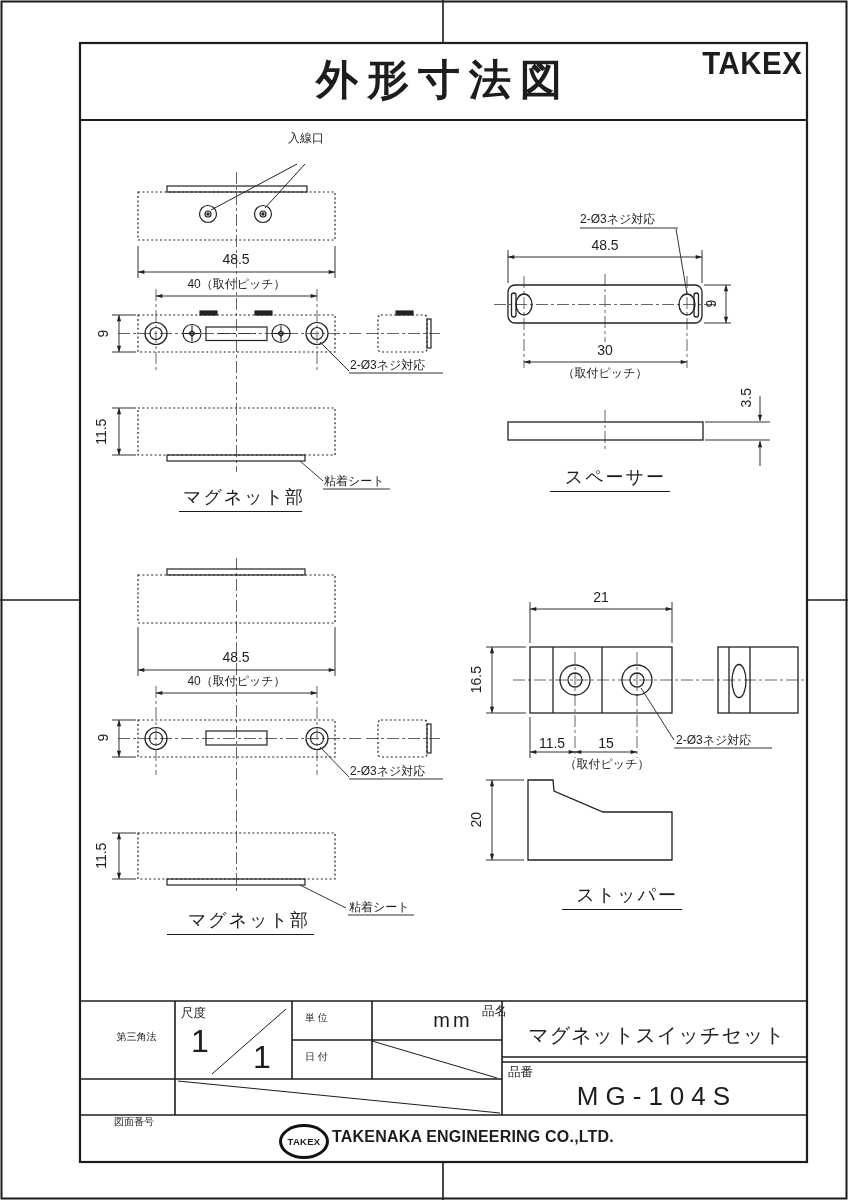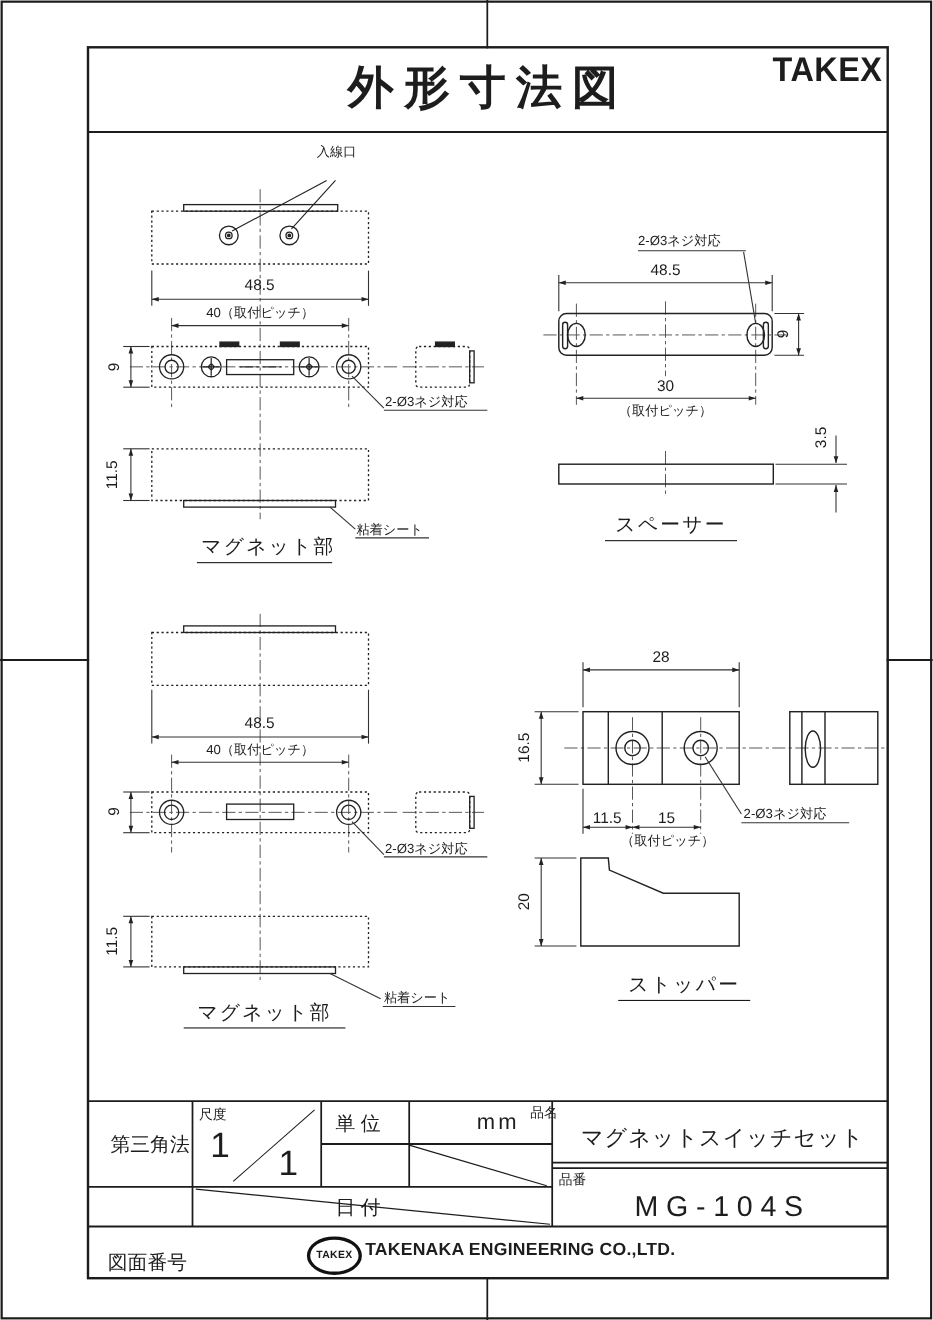--- a/index.html
+++ b/index.html
@@ -6,24 +6,24 @@
   body{width:848px;height:1200px;position:relative;overflow:hidden;
        font-family:"Liberation Sans","DejaVu Sans",sans-serif;color:#1a1a1a;}
   #canvas{position:absolute;left:0;top:0;width:848px;height:1200px;}
   .t{position:absolute;white-space:nowrap;color:#1d1d1d;line-height:1.1;}
   .c{text-align:center;}
   .dimL{font-size:14px;}
   .dimS{font-size:12px;}
   .note{font-size:12px;}
   .rot{transform:rotate(-90deg);transform-origin:center;}
   .plabel{font-size:18px;letter-spacing:2px;border-bottom:1.6px solid #1a1a1a;
-          padding:0 4px 3px 4px;text-align:center;}
+          padding:0 4px 3px 4px;text-align:right;}
   .title{font-size:42px;font-weight:600;letter-spacing:9px;}
   .brand{font-size:31px;font-weight:800;letter-spacing:0.5px;transform:scaleX(0.95);transform-origin:right;}
-  .tb{font-size:18px;}
+  .tb{font-size:10px;}
   .tbs{font-size:12.5px;}
   .big1{font-size:32px;}
   .mono{letter-spacing:3px;font-size:20px;}
   .pname{font-size:20px;letter-spacing:1px;}
   .pnum{font-size:26px;letter-spacing:7px;}
   .company{font-size:16px;font-weight:700;letter-spacing:0.2px;}
   .logooval{position:absolute;border:3.5px solid #111;border-radius:50%;
             display:flex;align-items:center;justify-content:center;}
   .logotxt{font-size:9.5px;font-weight:800;letter-spacing:0.3px;}
 </style>
@@ -299,38 +299,38 @@
 <div class="t plabel" style="left:550px;top:468px;width:112px;">スペーサー</div>
 
 <div class="t dimL c" style="left:206px;top:650px;width:60px;">48.5</div>
 <div class="t dimS c" style="left:156px;top:675px;width:161px;">40（取付ピッチ）</div>
 <div class="t dimL c rot" style="left:84px;top:730px;width:40px;">9</div>
 <div class="t note" style="left:350px;top:765px;">2-Ø3ネジ対応</div>
 <div class="t dimL c rot" style="left:82px;top:848px;width:40px;">11.5</div>
 <div class="t note" style="left:349px;top:901px;">粘着シート</div>
 <div class="t plabel" style="left:167px;top:911px;width:139px;">マグネット部</div>
 
-<div class="t dimL c" style="left:581px;top:590px;width:40px;">28</div>
+<div class="t dimL c" style="left:581px;top:590px;width:40px;">21</div>
 <div class="t dimL c rot" style="left:452px;top:672px;width:50px;">16.5</div>
 <div class="t dimL c" style="left:532px;top:736px;width:40px;">11.5</div>
 <div class="t dimL c" style="left:591px;top:736px;width:30px;">15</div>
 <div class="t dimS c" style="left:562px;top:758px;width:90px;">（取付ピッチ）</div>
 <div class="t note" style="left:676px;top:734px;">2-Ø3ネジ対応</div>
 <div class="t dimL c rot" style="left:457px;top:812px;width:40px;">20</div>
 <div class="t plabel" style="left:562px;top:886px;width:112px;">ストッパー</div>
 
 <div class="t tb c" style="left:82px;top:1031px;width:109px;">第三角法</div>
 <div class="t tbs" style="left:181px;top:1007px;">尺度</div>
 <div class="t big1 c" style="left:188px;top:1024px;width:24px;">1</div>
 <div class="t big1 c" style="left:250px;top:1040px;width:24px;">1</div>
 <div class="t tb" style="left:305px;top:1012px;">単 位</div>
 <div class="t mono c" style="left:372px;top:1009px;width:130px;padding-left:16px;">mm</div>
-<div class="t tb" style="left:305px;top:1089px;text-align:center;">日 付</div>
+<div class="t tb" style="left:305px;top:1051px;text-align:center;">日 付</div>
 <div class="t tbs" style="left:482px;top:1005px;font-family:Liberation Serif, serif;">品名</div>
 <div class="t pname c" style="left:524px;top:1024px;width:266px;">マグネットスイッチセット</div>
 <div class="t tbs" style="left:508px;top:1066px;">品番</div>
 <div class="t pnum c" style="left:524px;top:1082px;width:266px;">MG-104S</div>
-<div class="t tb c" style="left:82px;top:1139px;width:104px;">図面番号</div>
+<div class="t tb c" style="left:82px;top:1116px;width:104px;">図面番号</div>
 
 <div class="logooval" style="left:279px;top:1124px;width:44px;height:29px;">
   <span class="logotxt">TAKEX</span>
 </div>
 <div class="t company" style="left:332px;top:1128px;">TAKENAKA ENGINEERING CO.,LTD.</div>
 
 </body></html>

